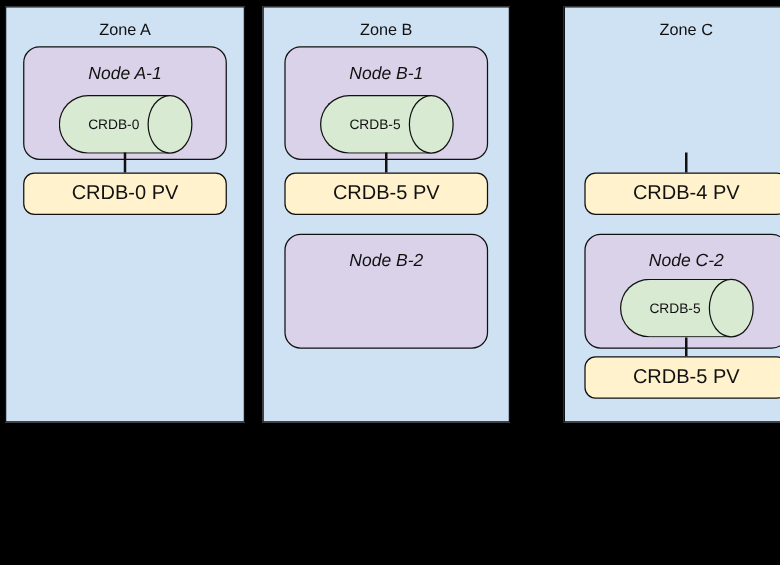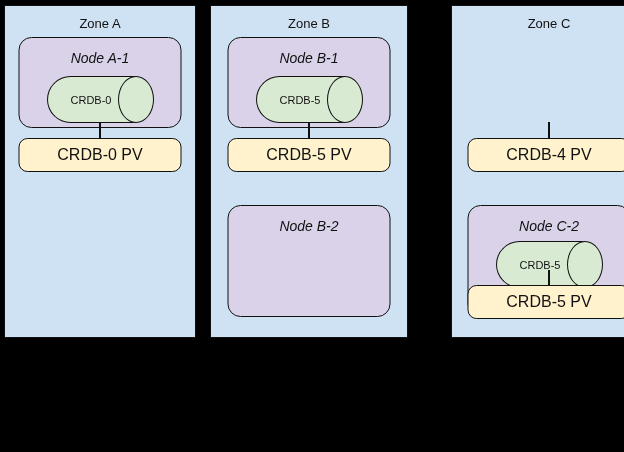--- a/index.html
+++ b/index.html
@@ -35,21 +35,21 @@
   }
 
   .node{
     position:absolute;left:50%;transform:translateX(-50%);
     width:163px;
     background:var(--node-fill);
     border:1.5px solid var(--stroke);
     border-radius:13px;
   }
   .node-1{top:31px;height:91px;}
-  .node-2{top:199px;height:112px;border-radius:13px;}
+  .node-2{top:181px;height:92px;border-radius:13px;}
 
   .node-title{
     position:absolute;top:12px;left:0;width:100%;
     text-align:center;font-size:14px;line-height:16px;font-style:italic;
   }
 
   .cylinder{
     position:absolute;left:50%;transform:translateX(-50%);
     width:107px;height:47px;
   }

